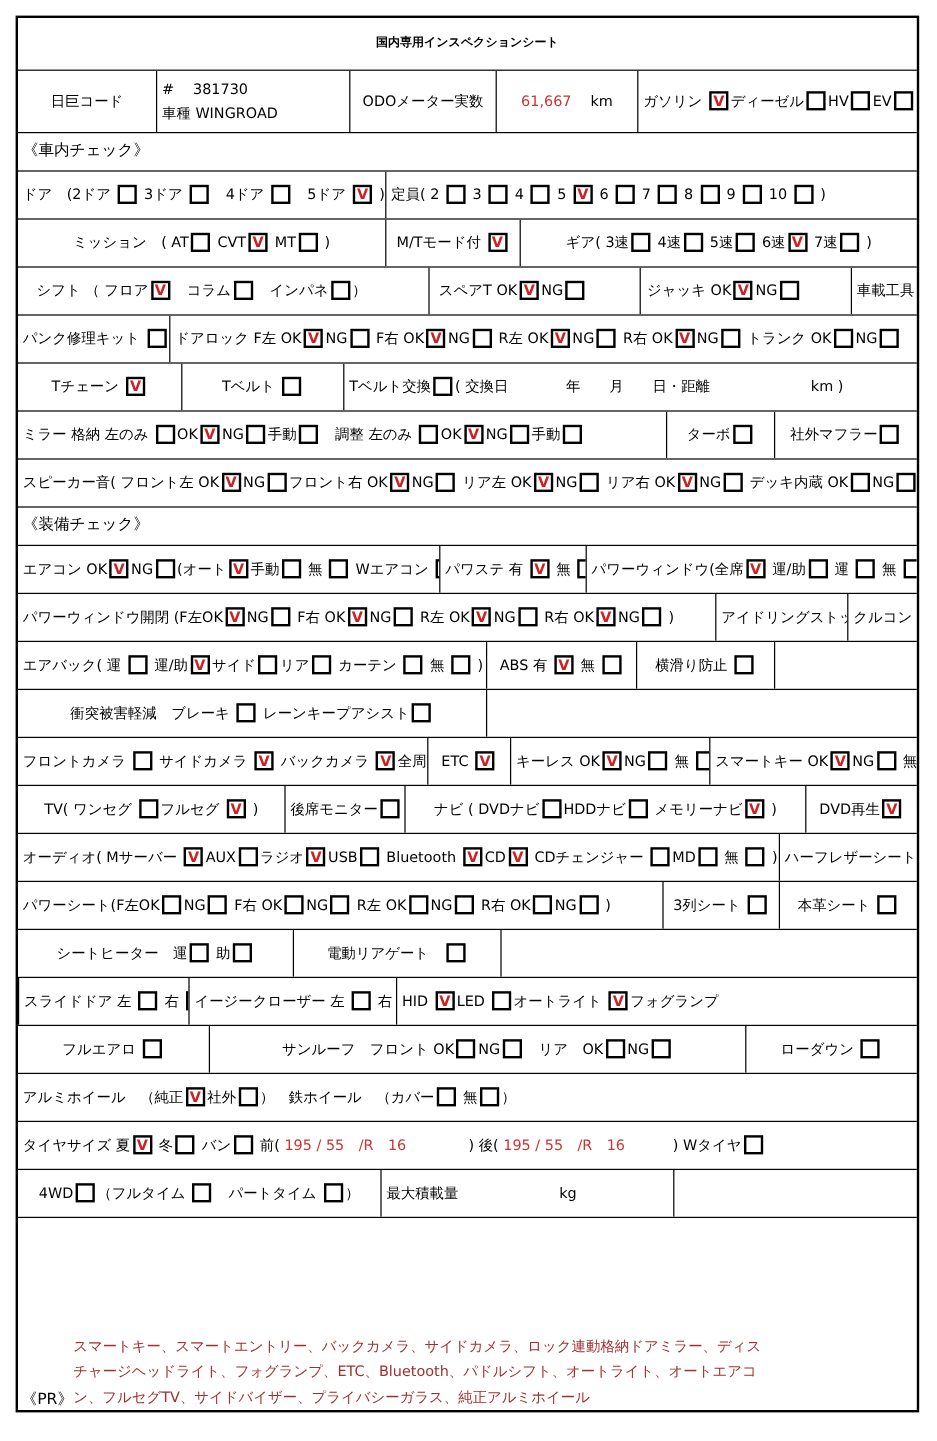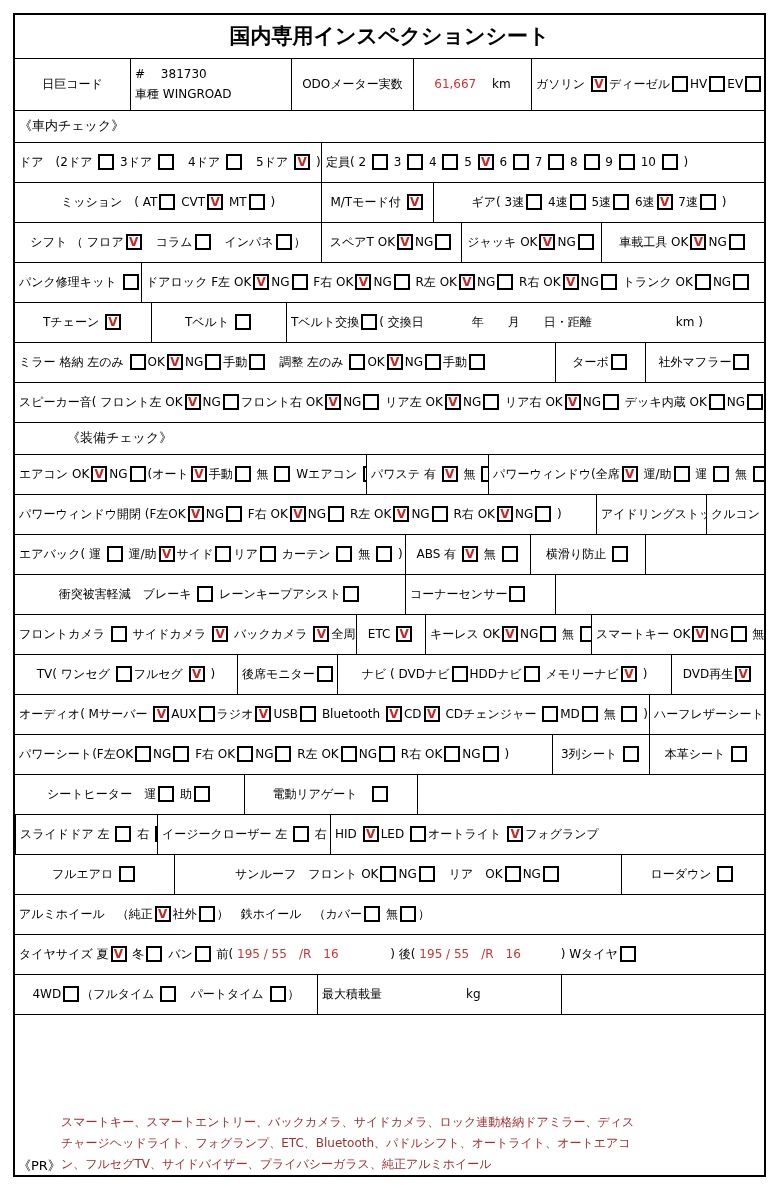--- a/index.html
+++ b/index.html
@@ -8,21 +8,21 @@
     --pr-red:#a03030;
     --border:#000000;
   }
   html,body{margin:0;padding:0;background:#ffffff;}
   body{font-family:"DejaVu Sans","Liberation Sans",sans-serif;color:#000;}
   .sheet{
     position:absolute;left:13px;top:13px;width:753px;
     border:2px solid var(--border);box-sizing:border-box;background:#fff;
   }
   .title-row{
-    height:44px;line-height:42px;text-align:center;font-weight:bold;font-size:21px;
+    height:44px;line-height:42px;text-align:center;font-weight:bold;font-size:10px;
     border-bottom:1px solid var(--border);box-sizing:border-box;overflow:hidden;
   }
   .row{display:flex;border-bottom:1px solid var(--border);box-sizing:border-box;overflow:hidden;}
   .cell{
     box-sizing:border-box;padding:0 4px;overflow:hidden;white-space:pre;
     font-size:12px;height:100%;
   }
   .cell.bl{border-left:1px solid var(--border);}
   .al-c{text-align:center;}
   .al-l{text-align:left;}
@@ -60,21 +60,21 @@
       </div>
       <div class="row" style="height: 40px;">
         <div class="cell al-l" style="flex: 0 0 306px; width: 306px; line-height: 38px;"><span>ドア　(2ドア </span><span class="cb"></span><span> 3ドア </span><span class="cb"></span><span>　4ドア </span><span class="cb"></span><span>　5ドア </span><span class="cb checked">V</span><span> )</span></div>
         <div class="cell bl al-l" style="flex: 1 1 0%; line-height: 38px;"><span>定員( 2 </span><span class="cb"></span><span> 3 </span><span class="cb"></span><span> 4 </span><span class="cb"></span><span> 5 </span><span class="cb checked">V</span><span> 6 </span><span class="cb"></span><span> 7 </span><span class="cb"></span><span> 8 </span><span class="cb"></span><span> 9 </span><span class="cb"></span><span> 10 </span><span class="cb"></span><span> )</span></div>
       </div>
       <div class="row" style="height: 40px;">
         <div class="cell al-c" style="flex: 0 0 306px; width: 306px; line-height: 38px;"><span>ミッション　( AT</span><span class="cb"></span><span> CVT</span><span class="cb checked">V</span><span> MT</span><span class="cb"></span><span> )</span></div>
         <div class="cell bl al-c" style="flex: 0 0 112px; width: 112px; line-height: 38px;"><span>M/Tモード付 </span><span class="cb checked">V</span></div>
         <div class="cell bl al-c" style="flex: 1 1 0%; line-height: 38px;"><span>ギア( 3速</span><span class="cb"></span><span> 4速</span><span class="cb"></span><span> 5速</span><span class="cb"></span><span> 6速</span><span class="cb checked">V</span><span> 7速</span><span class="cb"></span><span> )</span></div>
       </div>
-      <div class="row" style="height: 40px;">
+      <div class="row" style="height: 40px; gap: 36px;">
         <div class="cell al-c" style="flex: 0 0 306px; width: 306px; line-height: 38px;"><span>シフト （ フロア</span><span class="cb checked">V</span><span>　コラム</span><span class="cb"></span><span>　インパネ</span><span class="cb"></span><span>）</span></div>
         <div class="cell bl al-c" style="flex: 0 0 140px; width: 140px; line-height: 38px;"><span>スペアT OK</span><span class="cb checked">V</span><span>NG</span><span class="cb"></span></div>
         <div class="cell bl al-c" style="flex: 0 0 140px; width: 140px; line-height: 38px;"><span>ジャッキ OK</span><span class="cb checked">V</span><span>NG</span><span class="cb"></span></div>
         <div class="cell bl al-c" style="flex: 1 1 0%; line-height: 38px;"><span>車載工具 OK</span><span class="cb checked">V</span><span>NG</span><span class="cb"></span></div>
       </div>
       <div class="row" style="height: 40px;">
         <div class="cell al-l" style="flex: 0 0 126px; width: 126px; line-height: 38px;"><span>パンク修理キット </span><span class="cb"></span></div>
         <div class="cell bl al-l" style="flex: 1 1 0%; line-height: 38px;"><span>ドアロック F左 OK</span><span class="cb checked">V</span><span>NG</span><span class="cb"></span><span> F右 OK</span><span class="cb checked">V</span><span>NG</span><span class="cb"></span><span> R左 OK</span><span class="cb checked">V</span><span>NG</span><span class="cb"></span><span> R右 OK</span><span class="cb checked">V</span><span>NG</span><span class="cb"></span><span> トランク OK</span><span class="cb"></span><span>NG</span><span class="cb"></span></div>
       </div>
       <div class="row" style="height: 40px;">
@@ -83,42 +83,41 @@
         <div class="cell bl al-l" style="flex: 1 1 0%; line-height: 38px;"><span>Tベルト交換</span><span class="cb"></span><span>( 交換日　　　　年　　月　　日・距離　　　　　　　km )</span></div>
       </div>
       <div class="row" style="height: 40px;">
         <div class="cell al-l" style="flex: 0 0 540px; width: 540px; line-height: 38px;"><span>ミラー 格納 左のみ </span><span class="cb"></span><span>OK</span><span class="cb checked">V</span><span>NG</span><span class="cb"></span><span>手動</span><span class="cb"></span><span>　調整 左のみ </span><span class="cb"></span><span>OK</span><span class="cb checked">V</span><span>NG</span><span class="cb"></span><span>手動</span><span class="cb"></span></div>
         <div class="cell bl al-c" style="flex: 0 0 90px; width: 90px; line-height: 38px;"><span>ターボ</span><span class="cb"></span></div>
         <div class="cell bl al-c" style="flex: 1 1 0%; line-height: 38px;"><span>社外マフラー</span><span class="cb"></span></div>
       </div>
       <div class="row" style="height: 40px;">
         <div class="cell al-l" style="flex: 1 1 0%; line-height: 38px;"><span>スピーカー音( フロント左 OK</span><span class="cb checked">V</span><span>NG</span><span class="cb"></span><span>フロント右 OK</span><span class="cb checked">V</span><span>NG</span><span class="cb"></span><span> リア左 OK</span><span class="cb checked">V</span><span>NG</span><span class="cb"></span><span> リア右 OK</span><span class="cb checked">V</span><span>NG</span><span class="cb"></span><span> デッキ内蔵 OK</span><span class="cb"></span><span>NG</span><span class="cb"></span></div>
       </div>
-      <div class="row" style="height: 32px; padding-left: 48px;">
+      <div class="row" style="height: 32px;">
         <div class="cell al-l section-cell" style="flex: 1 1 0%; line-height: 30px;">《装備チェック》</div>
       </div>
       <div class="row" style="height: 40px;">
         <div class="cell al-l" style="flex: 0 0 351px; width: 351px; line-height: 38px;"><span>エアコン OK</span><span class="cb checked">V</span><span>NG</span><span class="cb"></span><span>(オート</span><span class="cb checked">V</span><span>手動</span><span class="cb"></span><span> 無 </span><span class="cb"></span><span> Wエアコン </span><span class="cb"></span></div>
         <div class="cell bl al-c" style="flex: 0 0 122px; width: 122px; line-height: 38px;"><span>パワステ 有 </span><span class="cb checked">V</span><span> 無 </span><span class="cb"></span></div>
         <div class="cell bl al-l" style="flex: 1 1 0%; line-height: 38px;"><span>パワーウィンドウ(全席</span><span class="cb checked">V</span><span> 運/助</span><span class="cb"></span><span> 運 </span><span class="cb"></span><span> 無 </span><span class="cb"></span></div>
       </div>
       <div class="row" style="height: 40px;">
         <div class="cell al-l" style="flex: 0 0 581px; width: 581px; line-height: 38px;"><span>パワーウィンドウ開閉 (F左OK</span><span class="cb checked">V</span><span>NG</span><span class="cb"></span><span> F右 OK</span><span class="cb checked">V</span><span>NG</span><span class="cb"></span><span> R左 OK</span><span class="cb checked">V</span><span>NG</span><span class="cb"></span><span> R右 OK</span><span class="cb checked">V</span><span>NG</span><span class="cb"></span><span> )</span></div>
         <div class="cell bl al-l" style="flex: 0 0 110px; width: 110px; line-height: 38px;"><span>アイドリングストップ </span></div>
         <div class="cell bl al-l" style="flex: 1 1 0%; line-height: 38px;"><span>クルコン </span></div>
       </div>
       <div class="row" style="height: 40px;">
         <div class="cell al-l" style="flex: 0 0 390px; width: 390px; line-height: 38px;"><span>エアバック( 運 </span><span class="cb"></span><span> 運/助</span><span class="cb checked">V</span><span>サイド</span><span class="cb"></span><span>リア</span><span class="cb"></span><span> カーテン </span><span class="cb"></span><span> 無 </span><span class="cb"></span><span> )</span></div>
         <div class="cell bl al-c" style="flex: 0 0 125px; width: 125px; line-height: 38px;"><span>ABS 有 </span><span class="cb checked">V</span><span> 無 </span><span class="cb"></span></div>
         <div class="cell bl al-c" style="flex: 0 0 115px; width: 115px; line-height: 38px;"><span>横滑り防止 </span><span class="cb"></span></div>
         <div class="cell bl al-l" style="flex: 1 1 0%; line-height: 38px;"></div>
       </div>
       <div class="row" style="height: 40px;">
         <div class="cell al-c" style="flex: 0 0 390px; width: 390px; line-height: 38px;"><span>衝突被害軽減　ブレーキ </span><span class="cb"></span><span> レーンキープアシスト</span><span class="cb"></span></div>
-        <div class="cell bl al-l" style="flex: 0 0 150px; width: 150px; line-height: 38px;"><span>コーナーセンサー</span><span class="cb"></span></div>
         <div class="cell bl al-l" style="flex: 1 1 0%; line-height: 38px;"></div>
       </div>
       <div class="row" style="height: 40px;">
         <div class="cell al-l" style="flex: 0 0 341px; width: 341px; line-height: 38px;"><span>フロントカメラ </span><span class="cb"></span><span> サイドカメラ </span><span class="cb checked">V</span><span> バックカメラ </span><span class="cb checked">V</span><span>全周囲カメラ</span></div>
         <div class="cell bl al-c" style="flex: 0 0 69px; width: 69px; line-height: 38px;"><span>ETC </span><span class="cb checked">V</span></div>
         <div class="cell bl al-l" style="flex: 0 0 166px; width: 166px; line-height: 38px;"><span>キーレス OK</span><span class="cb checked">V</span><span>NG</span><span class="cb"></span><span> 無 </span><span class="cb"></span></div>
         <div class="cell bl al-l" style="flex: 1 1 0%; line-height: 38px;"><span>スマートキー OK</span><span class="cb checked">V</span><span>NG</span><span class="cb"></span><span> 無 </span></div>
       </div>
       <div class="row" style="height: 40px;">
         <div class="cell al-c" style="flex: 0 0 222px; width: 222px; line-height: 38px;"><span>TV( ワンセグ </span><span class="cb"></span><span>フルセグ </span><span class="cb checked">V</span><span> )</span></div>

